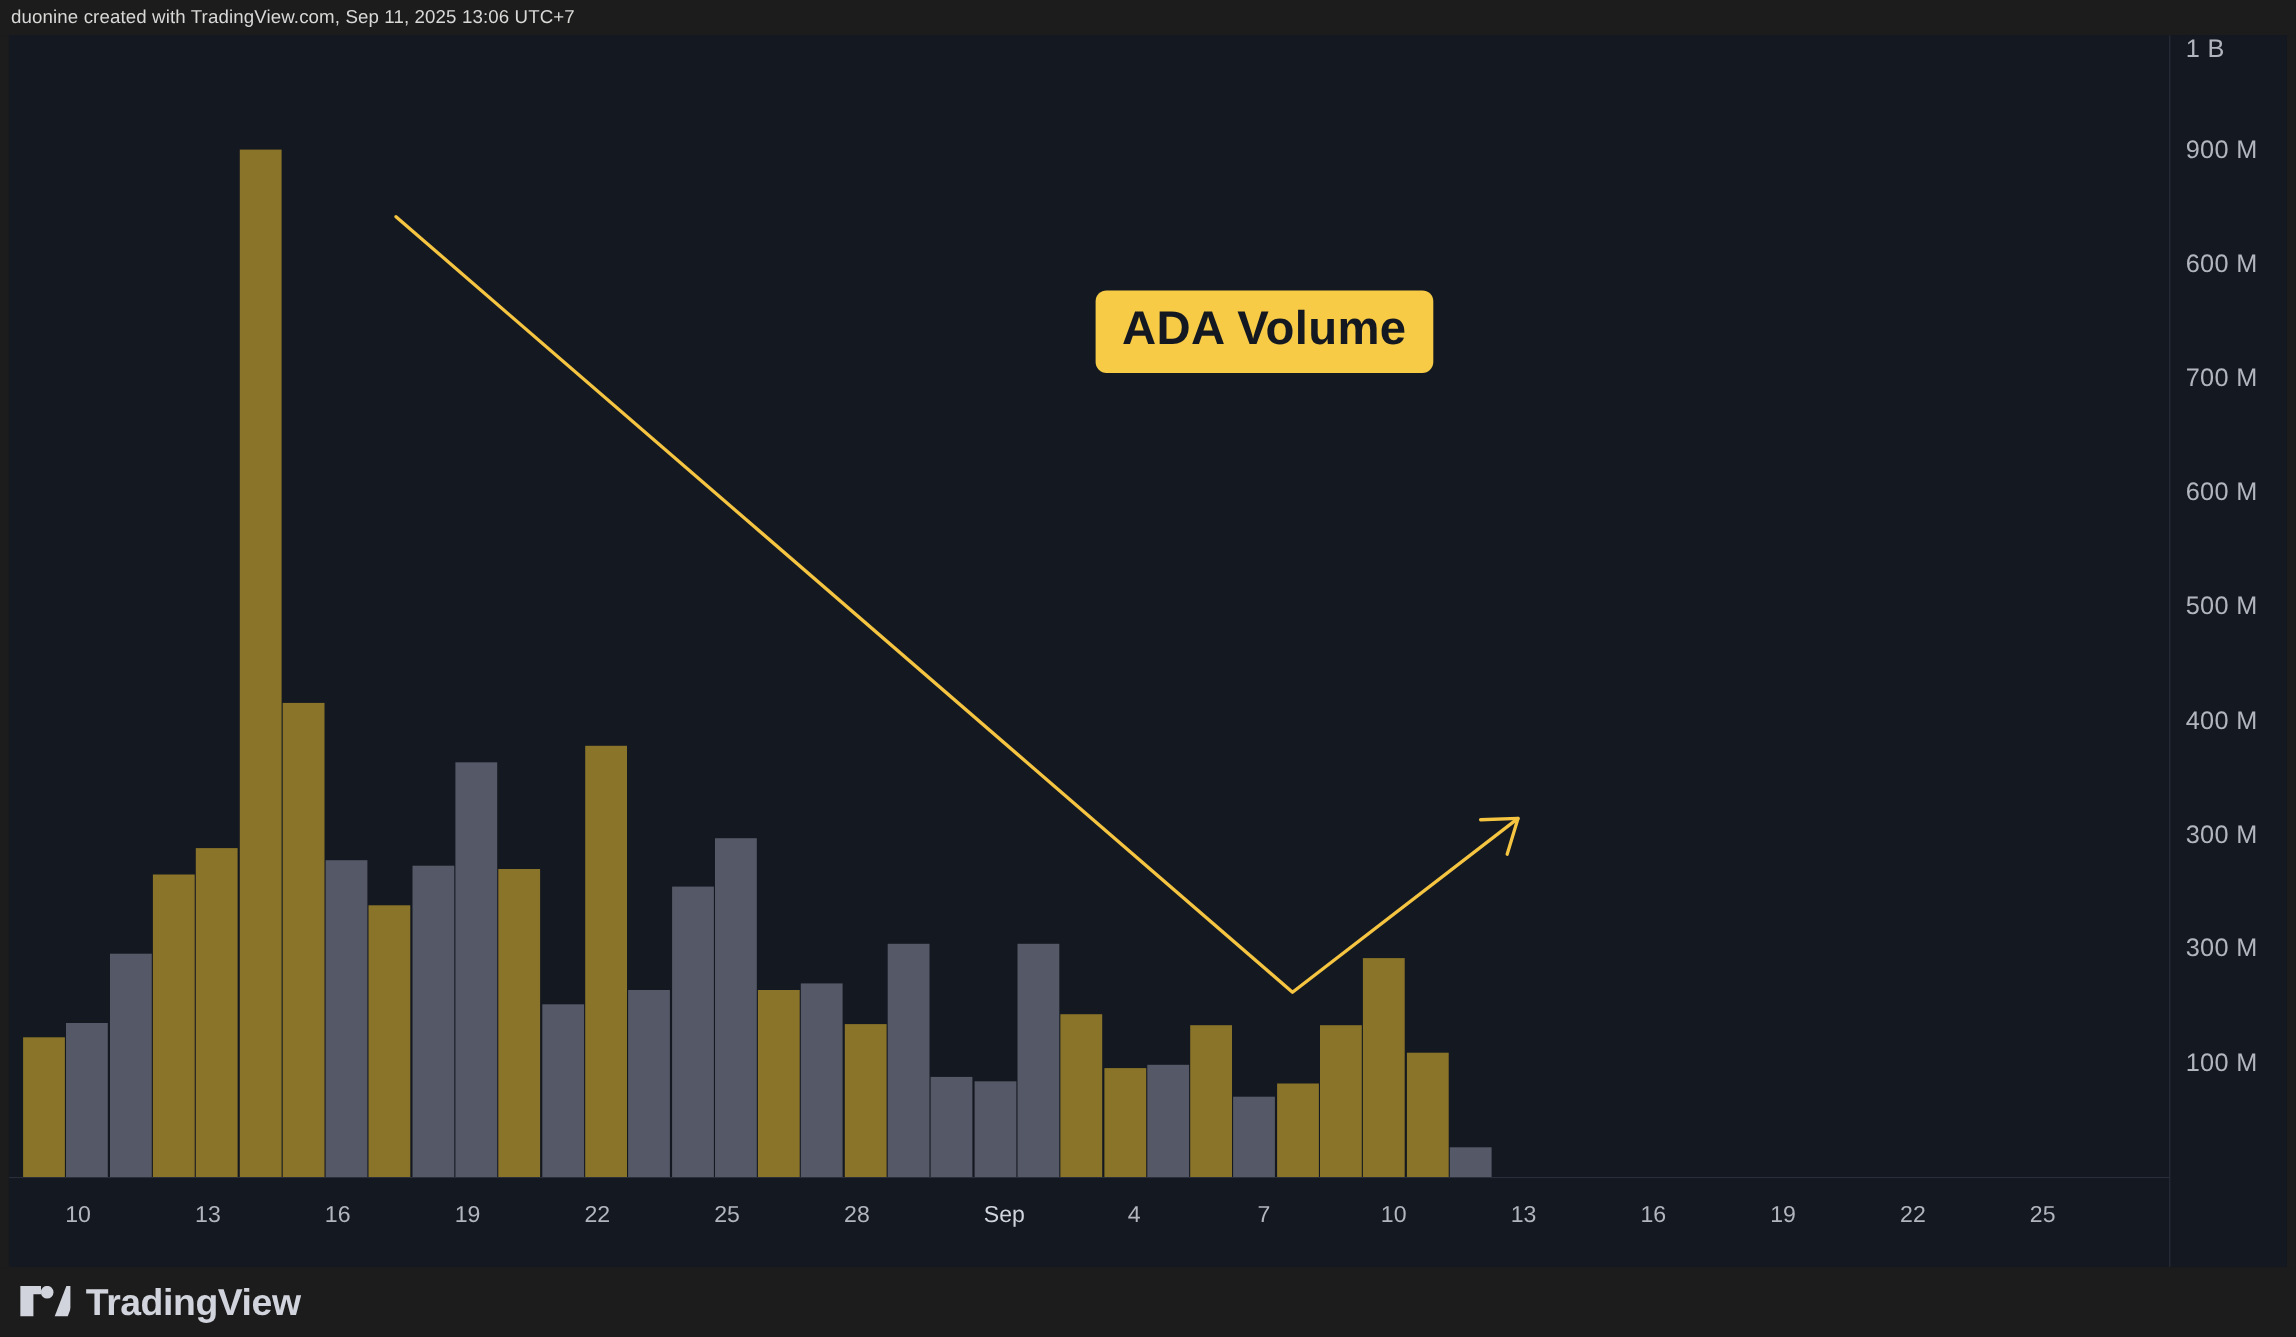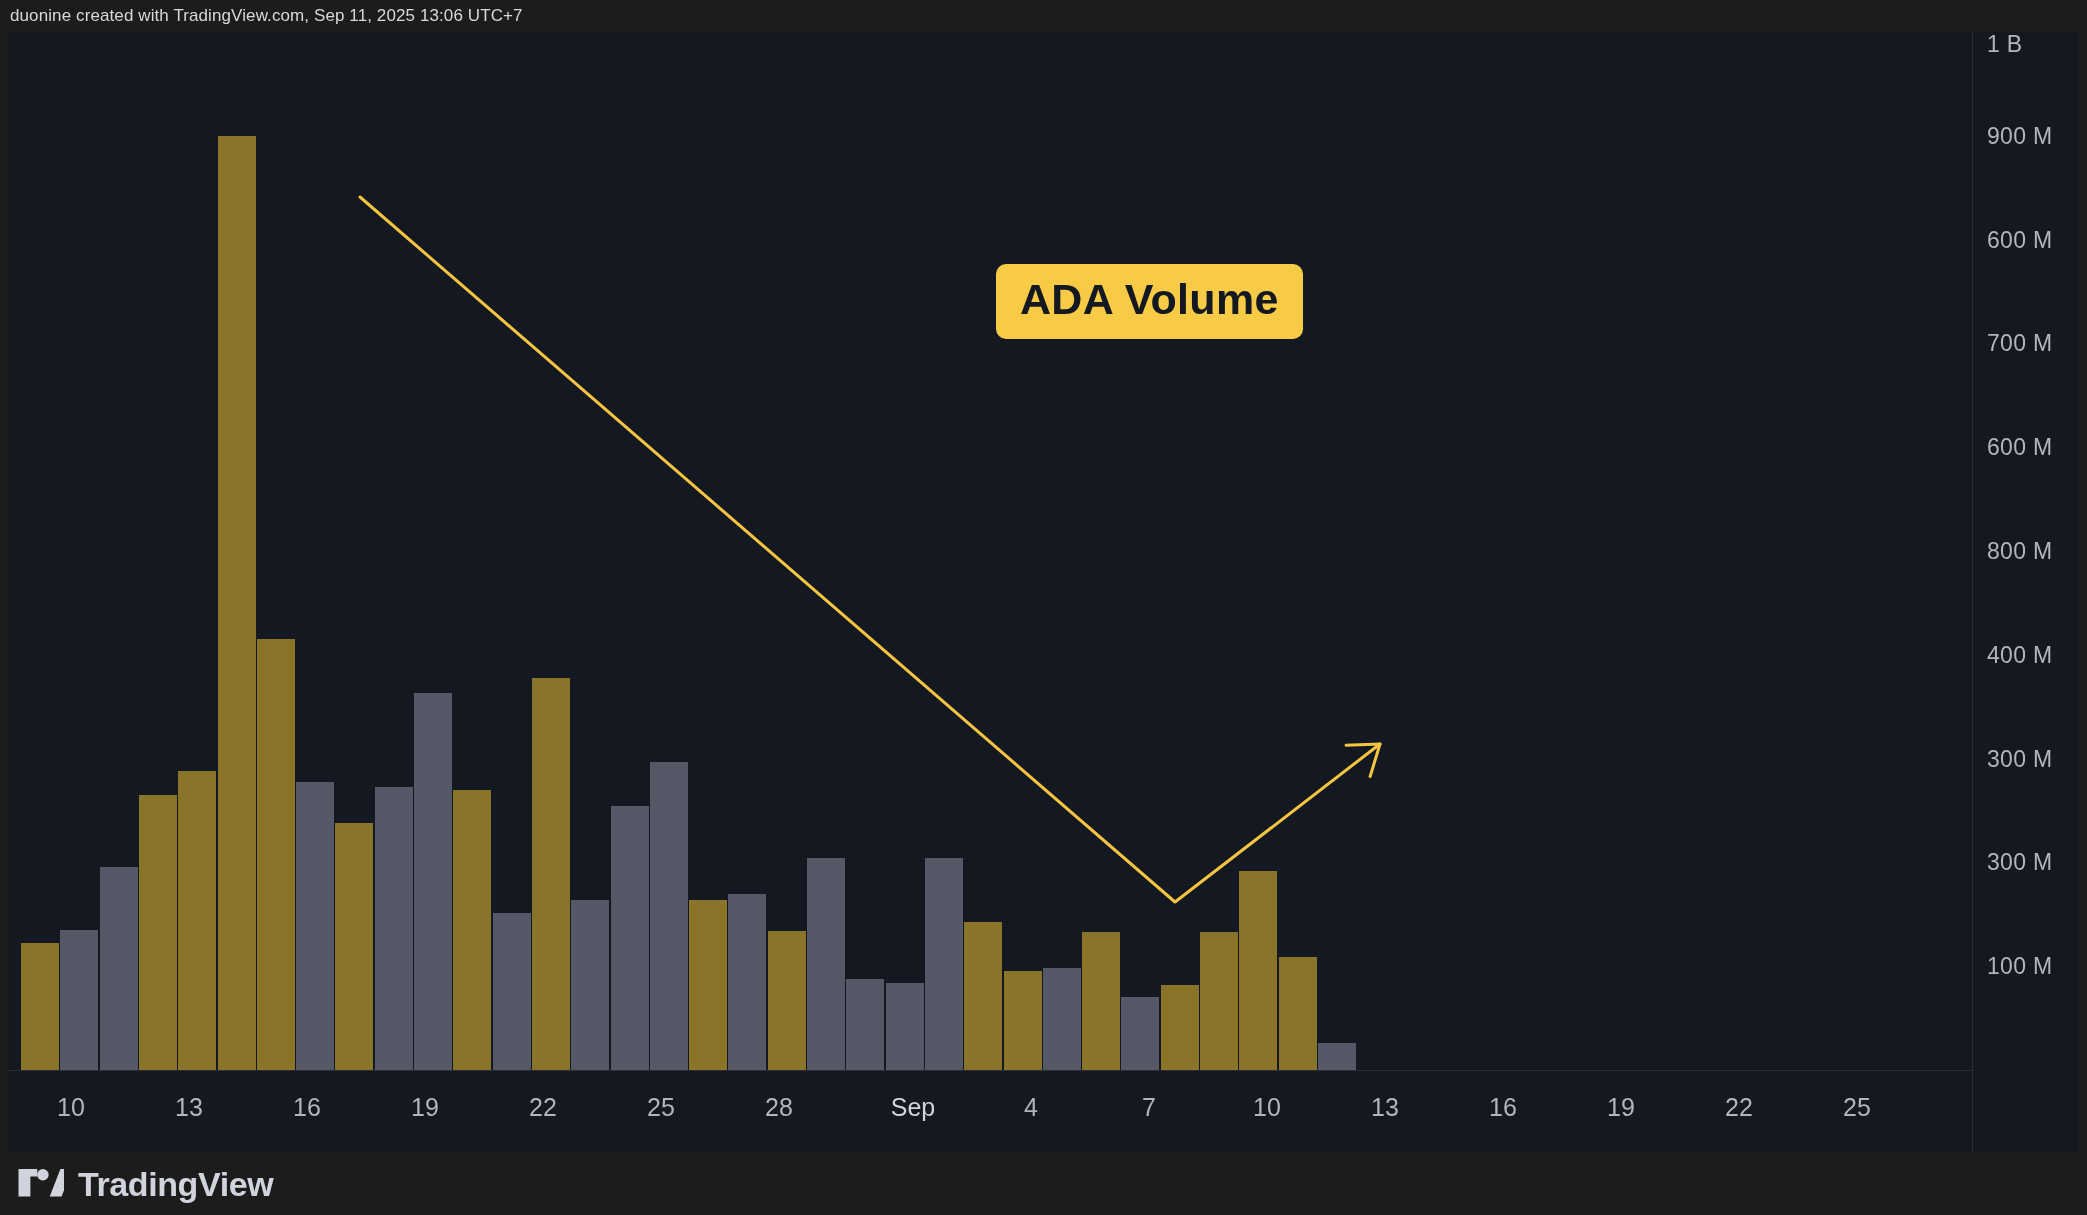--- a/index.html
+++ b/index.html
@@ -102,21 +102,21 @@
     left: 0;
     top: 1038px;
     width: 1965px;
     height: 82px;
     border-top: 1px solid #2a2e39;
   }
   .time-tick {
     position: absolute;
     top: 22px;
     color: #b2b5be;
-    font-size: 25px;
+    font-size: 21px;
     white-space: nowrap;
     transform: translateX(-50%);
   }
   .time-tick.major { color: #d1d4dc; }
 
   
   .badge {
     position: absolute;
     background: #f7cb46;
     color: #141821;
@@ -247,21 +247,21 @@
         <div class="time-tick" style="left: 1731px;">22</div>
         <div class="time-tick" style="left: 1849px;">25</div>
       </div>
 
     <div class="price-scale" id="price-scale">
         <div class="price-tick" style="top: 12px;">1 B</div>
         <div class="price-tick" style="top: 103.8px;">900 M</div>
         <div class="price-tick" style="top: 207.6px;">600 M</div>
         <div class="price-tick" style="top: 311.4px;">700 M</div>
         <div class="price-tick" style="top: 415.2px;">600 M</div>
-        <div class="price-tick" style="top: 519px;">800 M</div>
+        <div class="price-tick" style="top: 519px;">500 M</div>
         <div class="price-tick" style="top: 622.8px;">400 M</div>
         <div class="price-tick" style="top: 726.6px;">300 M</div>
         <div class="price-tick" style="top: 830.4px;">300 M</div>
         <div class="price-tick" style="top: 934.2px;">100 M</div>
       </div>
 
   </div>
 
   <div class="footer">
     <div class="tv-logo">

